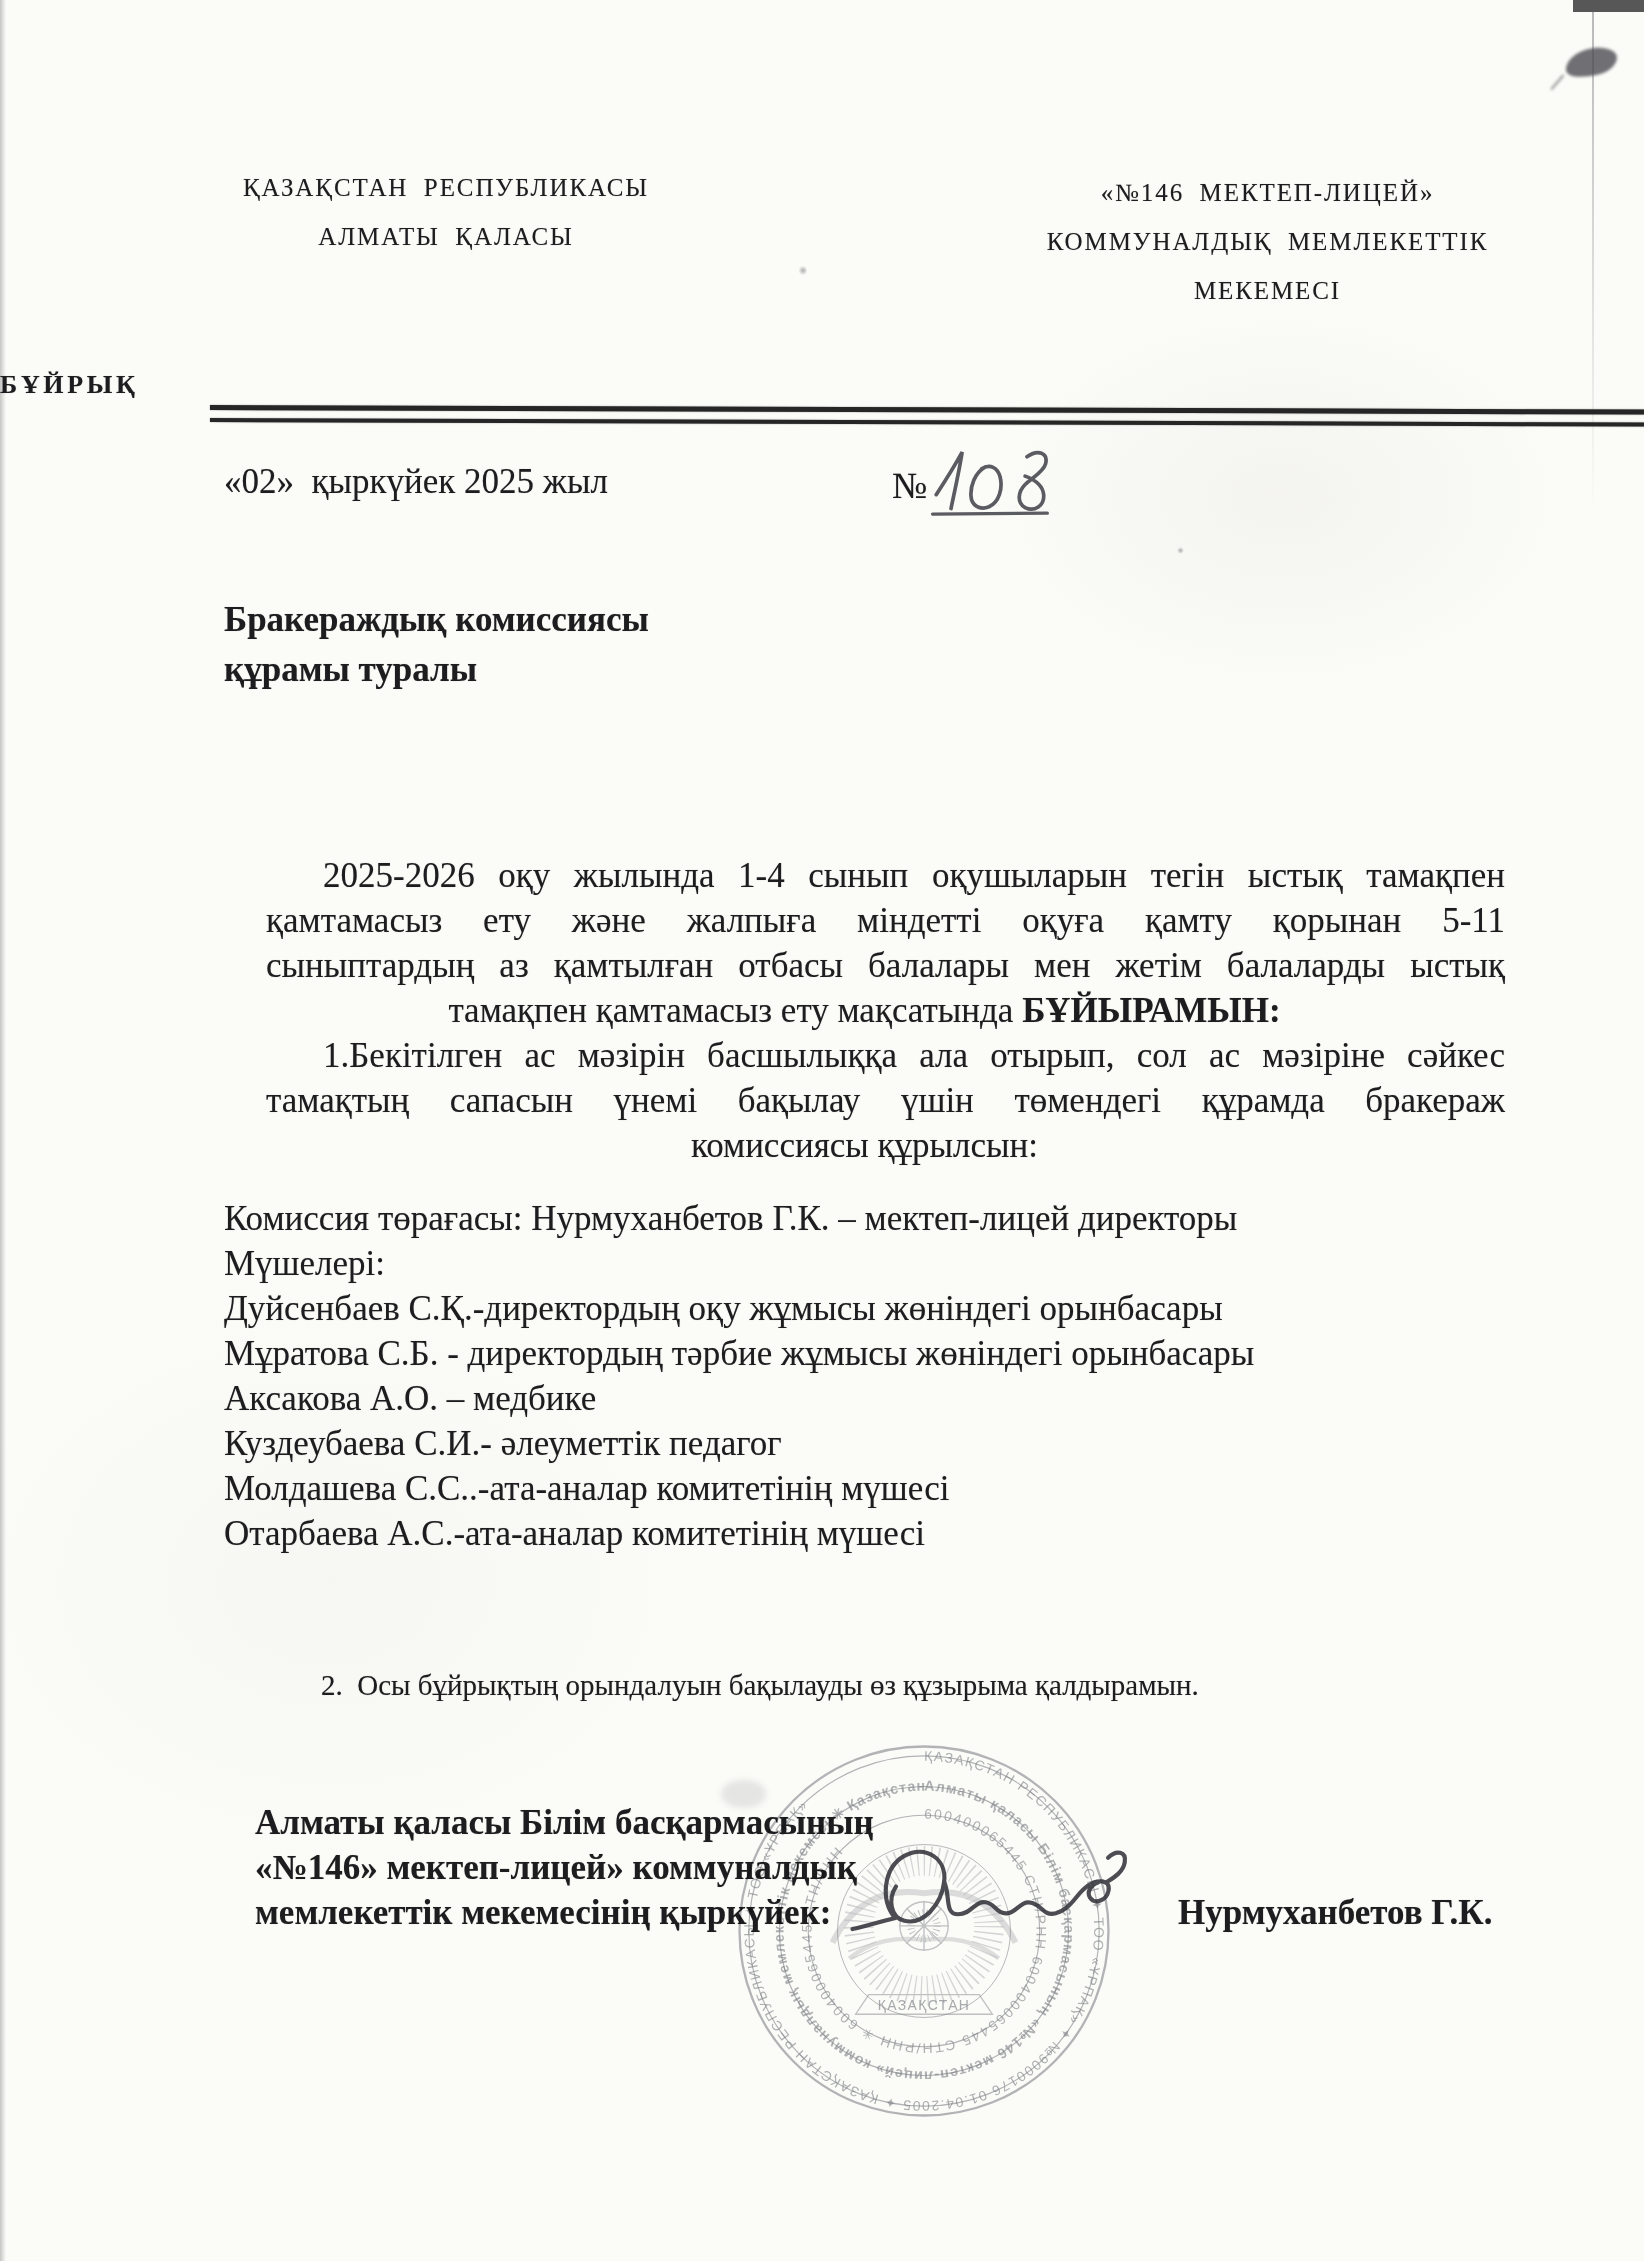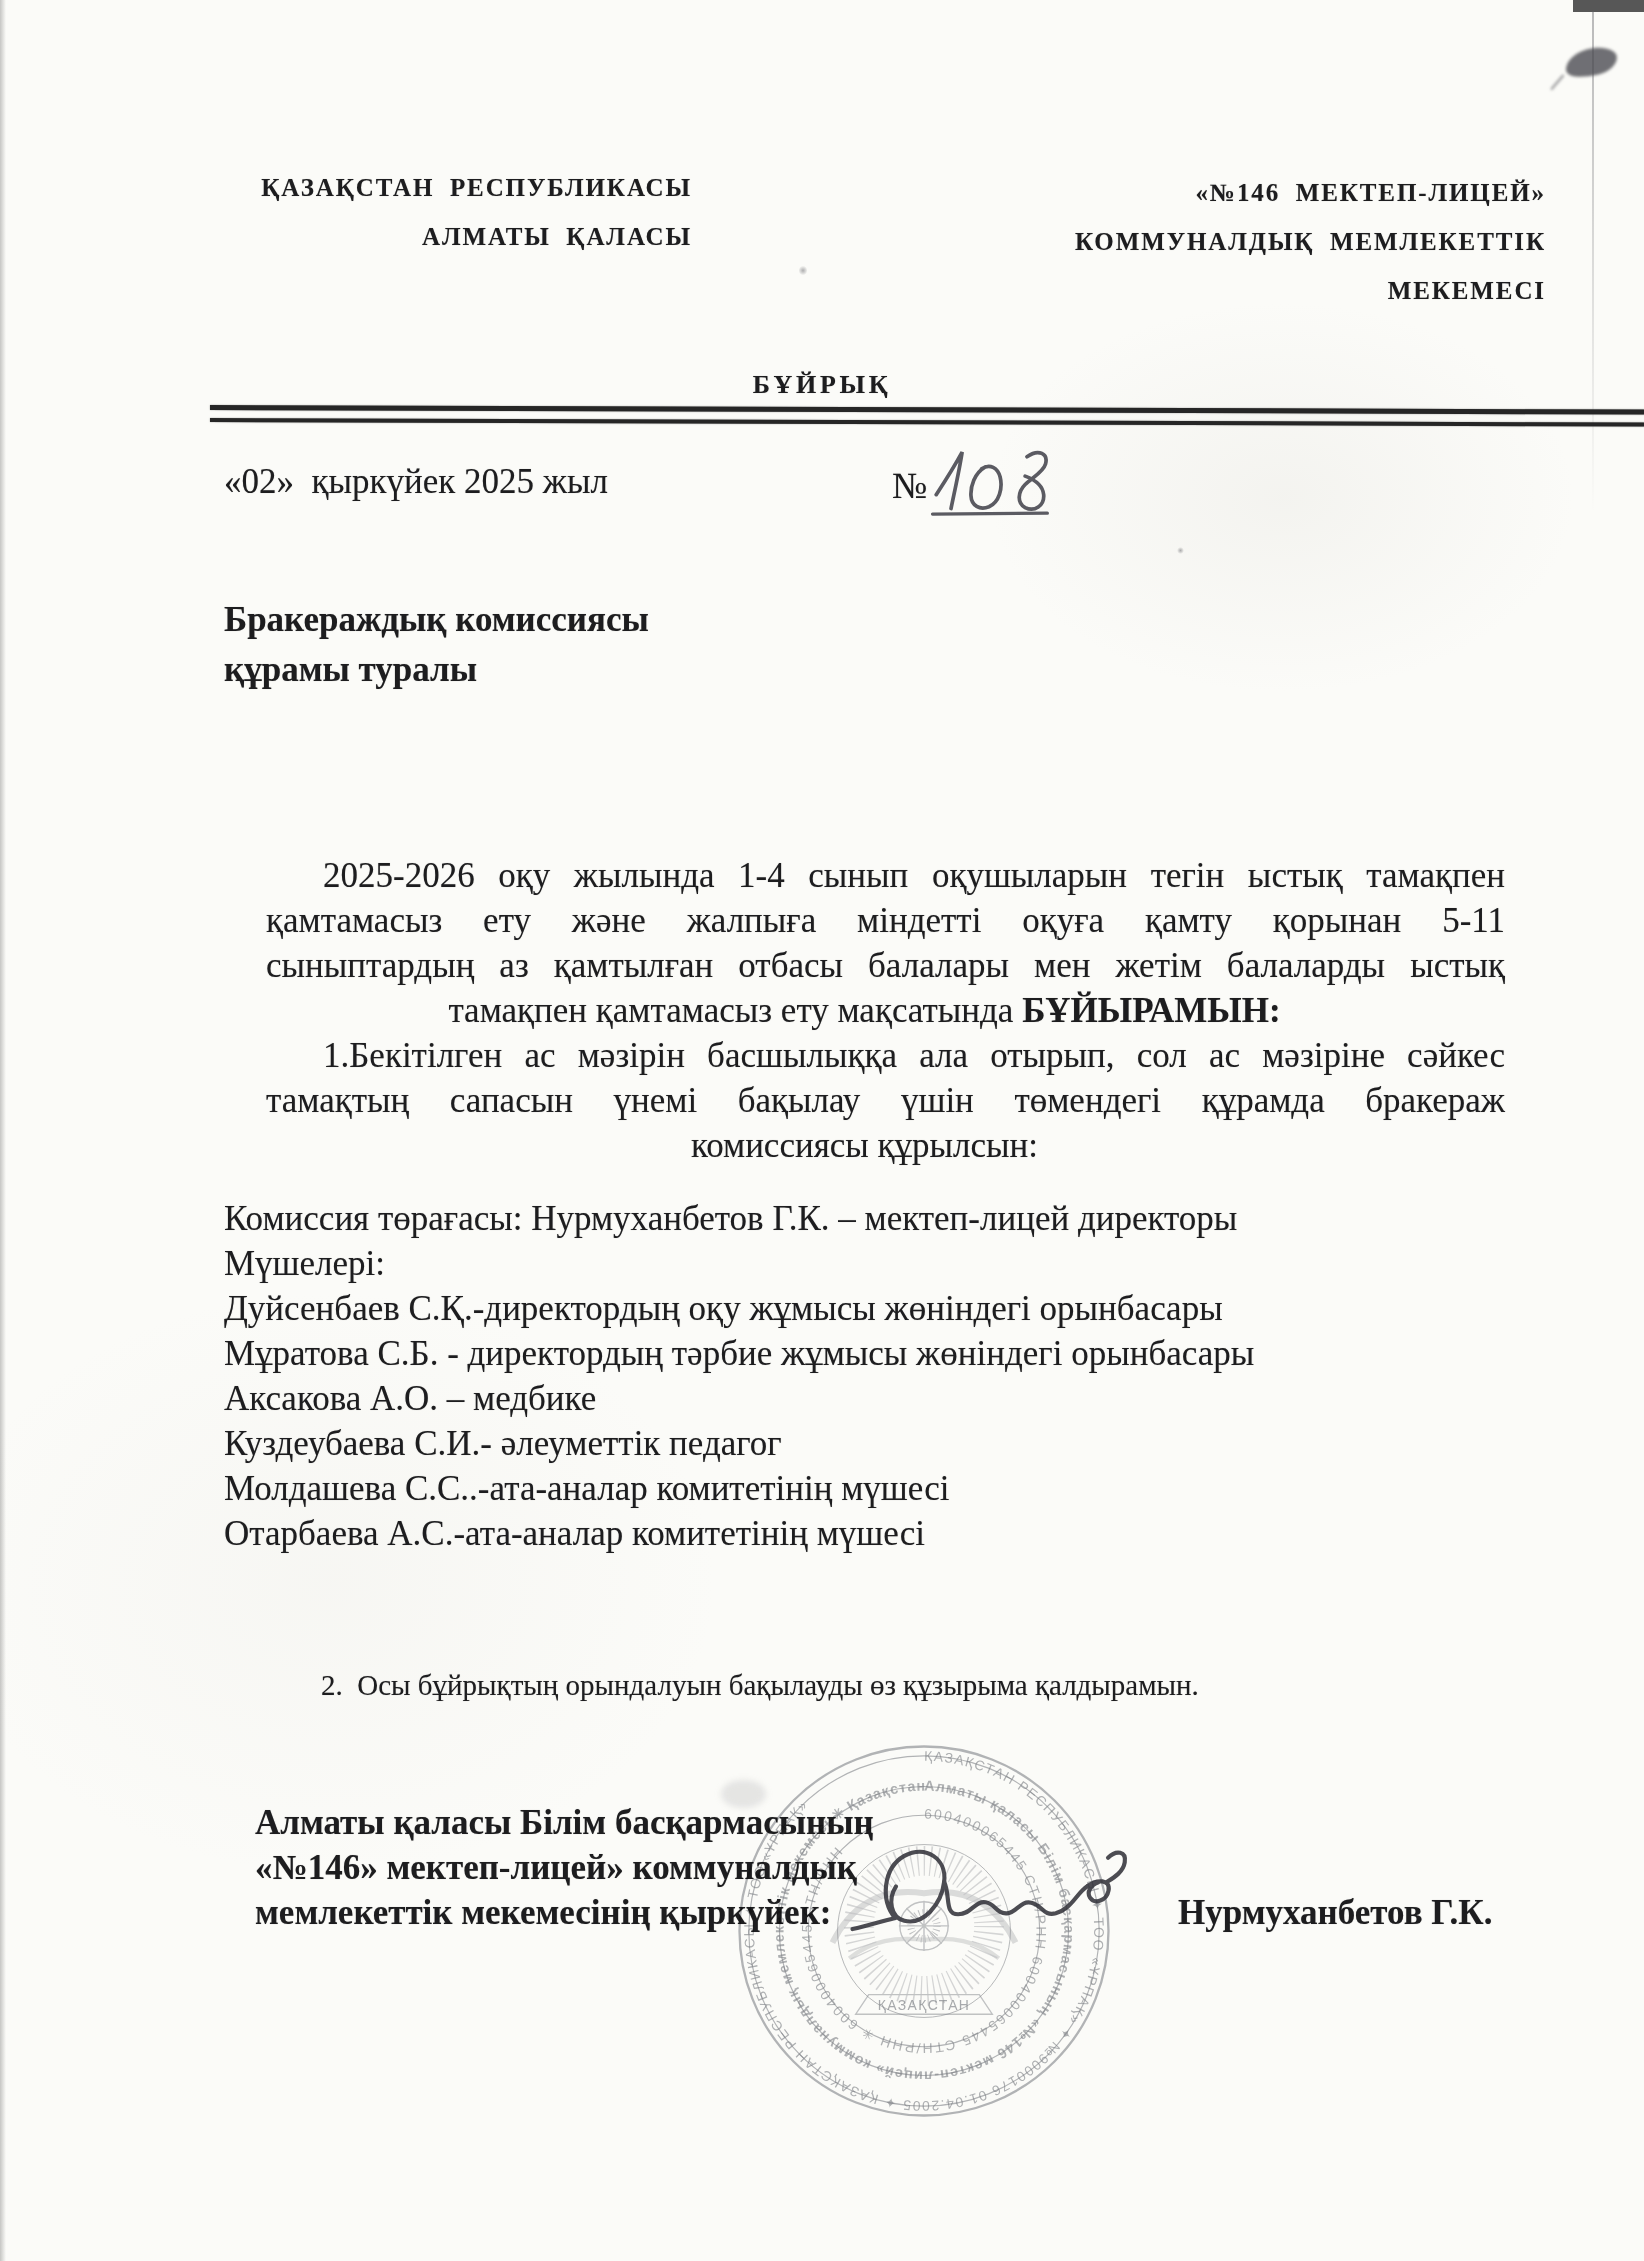--- a/index.html
+++ b/index.html
@@ -19,26 +19,26 @@
     background:linear-gradient(to right, rgba(60,60,60,0.28), rgba(60,60,60,0));}
   .top-bar{position:absolute;left:1573px;top:0;width:71px;height:12px;background:#454545;opacity:.9;}
   .edge-line{position:absolute;left:1592px;top:11px;width:1.9px;height:501px;
     background:linear-gradient(to bottom, rgba(95,95,100,0.42), rgba(95,95,100,0));}
   .pencil-smudge{position:absolute;left:1549px;top:31px;width:84px;height:70px;filter:blur(1.4px);}
   .speck{position:absolute;border-radius:50%;background:radial-gradient(circle, rgba(110,110,115,0.55), rgba(110,110,115,0) 70%);}
   .soft-smudge{position:absolute;left:721px;top:1780px;width:45px;height:28px;border-radius:50%;
     background:rgba(150,150,155,0.22);filter:blur(3.2px);}
 
   
-  .hdr{position:absolute;font-weight:bold;font-size:25px;line-height:49px;text-align:right;
+  .hdr{position:absolute;font-weight:normal;font-size:25px;line-height:49px;text-align:center;
     letter-spacing:1.9px;word-spacing:7.4px;}
   .hdr-left{left:200px;top:163px;width:492px;}
   .hdr-right{left:989px;top:168px;width:557px;}
 
-  .order-title{position:absolute;left:0;top:370px;width:1644px;text-align:center;
+  .order-title{position:absolute;left:0;top:370px;width:1644px;text-align:left;
     font-weight:bold;font-size:26px;letter-spacing:3.7px;}
 
   .rule{position:absolute;left:210px;right:0;background:#262626;box-shadow:0 0 1.4px rgba(20,20,20,.55);
     transform:rotate(0.18deg);transform-origin:left center;}
   .rule-top{top:405px;height:4.6px;}
   .rule-bottom{top:418px;height:3.7px;}
 
   .date-line{position:absolute;left:224px;top:462px;font-size:35px;white-space:pre;}
   .num-sign{position:absolute;left:892px;top:464px;font-size:37px;}
   .hand-num{position:absolute;left:926px;top:440px;width:139px;height:88px;}

